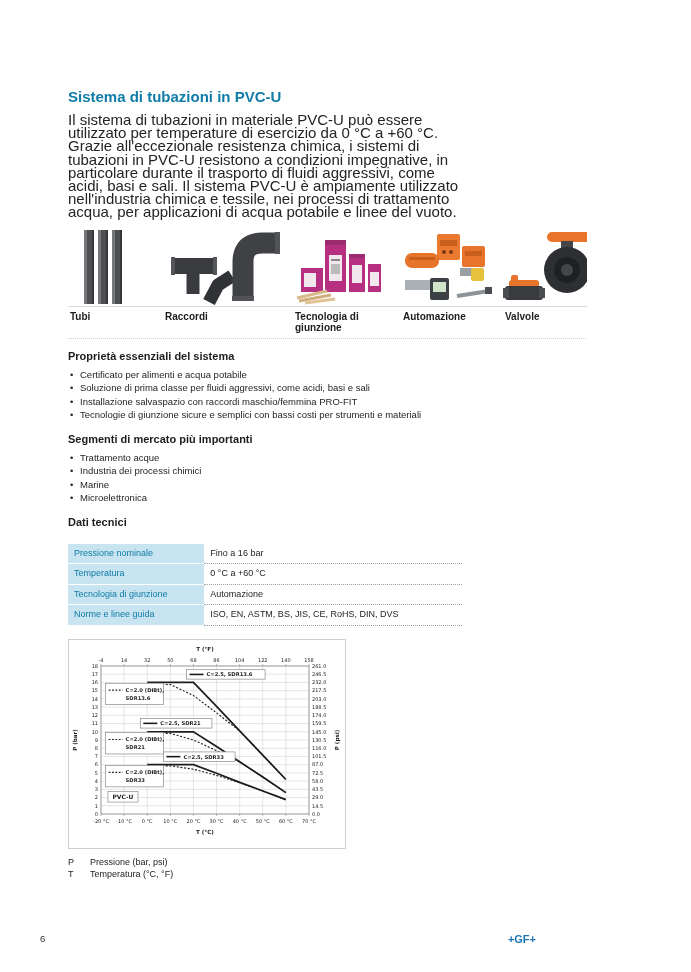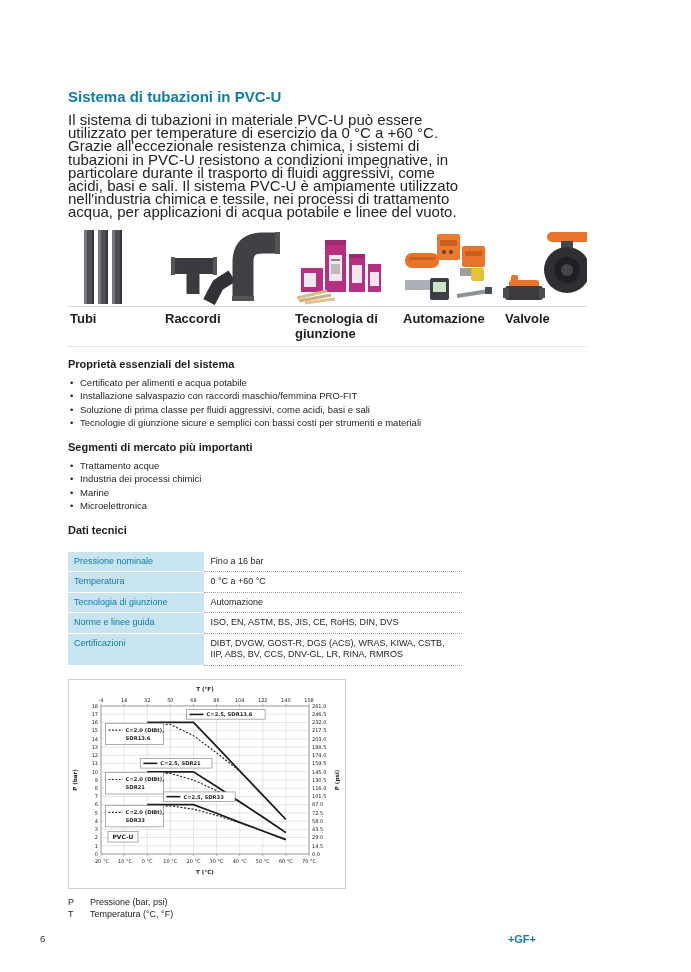--- a/index.html
+++ b/index.html
@@ -6,21 +6,21 @@
   .page{position:relative;width:587px;height:972px;background:#ffffff;overflow:hidden;
         font-family:"Liberation Sans",sans-serif;color:#262626;}
   .content{position:absolute;left:68px;top:0;width:572px;padding-top:88px;}
   .title{font-size:15px;font-weight:bold;color:#107ca8;margin:0 0 8px 0;}
   .intro{font-size:15px;line-height:13.2px;width:394px;margin:0 0 9px 0;color:#242424;}
   
   .products{display:grid;grid-template-columns:95px 130px 108px 102px 137px;margin-top:2px;}
   .product .photo{height:78px;display:flex;align-items:flex-end;}
   .product-labels{display:grid;grid-template-columns:95px 130px 108px 102px 137px;
       border-top:1px solid #d9d9d9;border-bottom:1px dotted #cfcfcf;}
-  .product-label{font-size:13px;font-weight:bold;color:#1d1d1b;padding:4px 0 5px 2px;}
+  .product-label{font-size:10px;font-weight:bold;color:#1d1d1b;padding:4px 0 5px 2px;}
   
   h2{font-size:11px;color:#1d1d1b;margin:11px 0 6px 0;}
   ul.bullets{list-style:none;margin:0;padding:0;}
   ul.bullets li{position:relative;padding-left:12px;font-size:9.5px;line-height:13.5px;color:#242424;}
   ul.bullets li::before{content:"\2022";position:absolute;left:2px;top:0;color:#242424;}
   
   table.tech{border-collapse:collapse;margin-top:16px;width:394px;}
   table.tech td{font-size:9px;line-height:11.5px;padding:4px 8px 4px 6px;vertical-align:top;
       border-bottom:1px dotted #9f9f9f;}
   table.tech td.key{background:#c7e4f0;color:#0f7ca8;width:124px;border-bottom:1px solid #fff;
@@ -147,22 +147,22 @@
       <div class="product-label">Tubi</div>
       <div class="product-label">Raccordi</div>
       <div class="product-label">Tecnologia di giunzione</div>
       <div class="product-label">Automazione</div>
       <div class="product-label">Valvole</div>
     </div>
 
     <h2>Proprietà essenziali del sistema</h2>
     <ul class="bullets">
       <li>Certificato per alimenti e acqua potabile</li>
+      <li>Soluzione di prima classe per fluidi aggressivi, come acidi, basi e sali</li>
       <li>Installazione salvaspazio con raccordi maschio/femmina PRO-FIT</li>
-      <li>Soluzione di prima classe per fluidi aggressivi, come acidi, basi e sali</li>
       <li>Tecnologie di giunzione sicure e semplici con bassi costi per strumenti e materiali</li>
     </ul>
 
     <h2>Segmenti di mercato più importanti</h2>
     <ul class="bullets">
       <li>Trattamento acque</li>
       <li>Industria dei processi chimici</li>
       <li>Marine</li>
       <li>Microelettronica</li>
     </ul>
@@ -178,24 +178,20 @@
           <td class="key">Temperatura</td>
           <td class="val">0 °C a +60 °C</td>
         </tr>
         <tr>
           <td class="key">Tecnologia di giunzione</td>
           <td class="val">Automazione</td>
         </tr>
         <tr>
           <td class="key">Norme e linee guida</td>
           <td class="val">ISO, EN, ASTM, BS, JIS, CE, RoHS, DIN, DVS</td>
-        </tr>
-        <tr>
-          <td class="key">Certificazioni</td>
-          <td class="val">DIBT, DVGW, GOST-R, DGS (ACS), WRAS, KIWA, CSTB, IIP, ABS, BV, CCS, DNV-GL, LR, RINA, RMROS</td>
         </tr>
       </tbody>
     </table>
 
     <div class="chart-block">
       <div class="chart-panel">
         <svg id="chart-svg" width="276" height="206" viewBox="0 0 276 206">
             <line x1="32" y1="26" x2="240" y2="26" stroke="#cccccc" stroke-width="0.5"></line>
             <line x1="32" y1="34.22222222222223" x2="240" y2="34.22222222222223" stroke="#cccccc" stroke-width="0.5"></line>
             <line x1="32" y1="42.44444444444446" x2="240" y2="42.44444444444446" stroke="#cccccc" stroke-width="0.5"></line>

